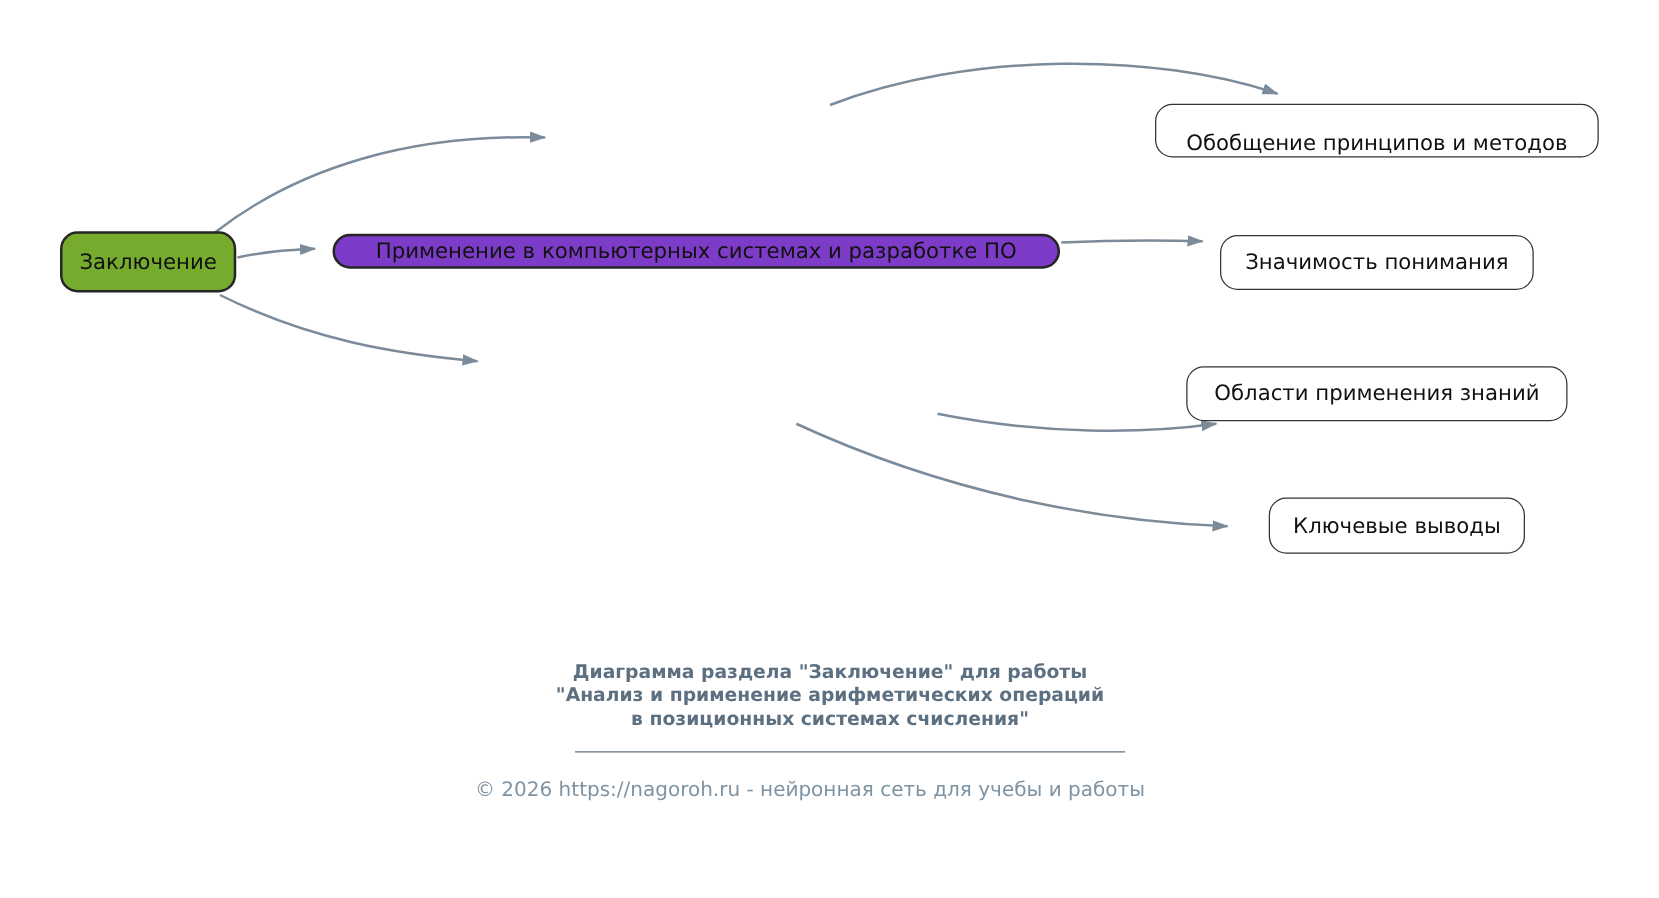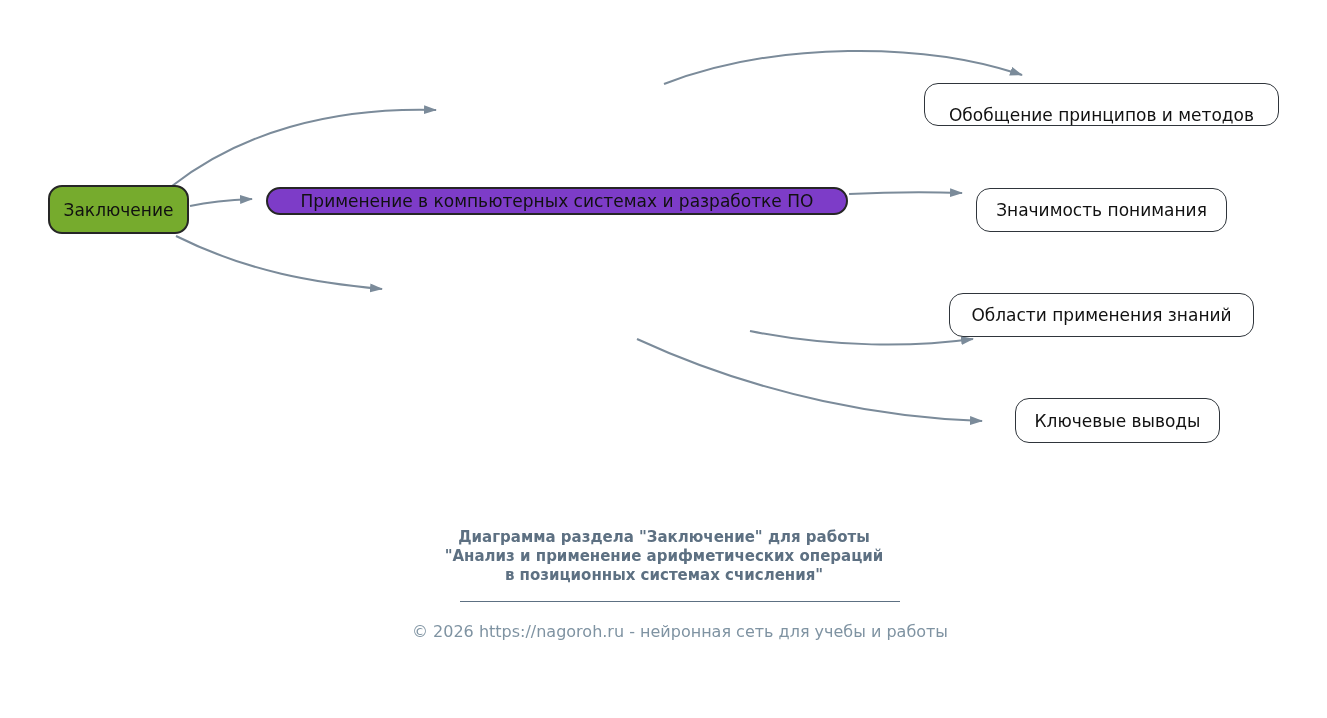--- a/index.html
+++ b/index.html
@@ -47,21 +47,21 @@
     text-align:center;
     font-weight:bold;font-size:15px;line-height:19px;
     color:var(--caption,#5d7082);
   }
   .separator{
     position:absolute;left:460px;top:601px;width:440px;height:0;
     border-top:1.5px solid var(--caption,#5d7082);
   }
   .footer{
     position:absolute;left:380px;top:622px;width:600px;
-    text-align:center;
+    text-align:left;
     font-size:16px;line-height:20px;
     color:var(--footer,#7f93a2);
   }
 </style>
 </head>
 <body>
 
 <div id="canvas">
 
   <svg id="edges" width="1327" height="718" viewBox="0 0 1327 718">

